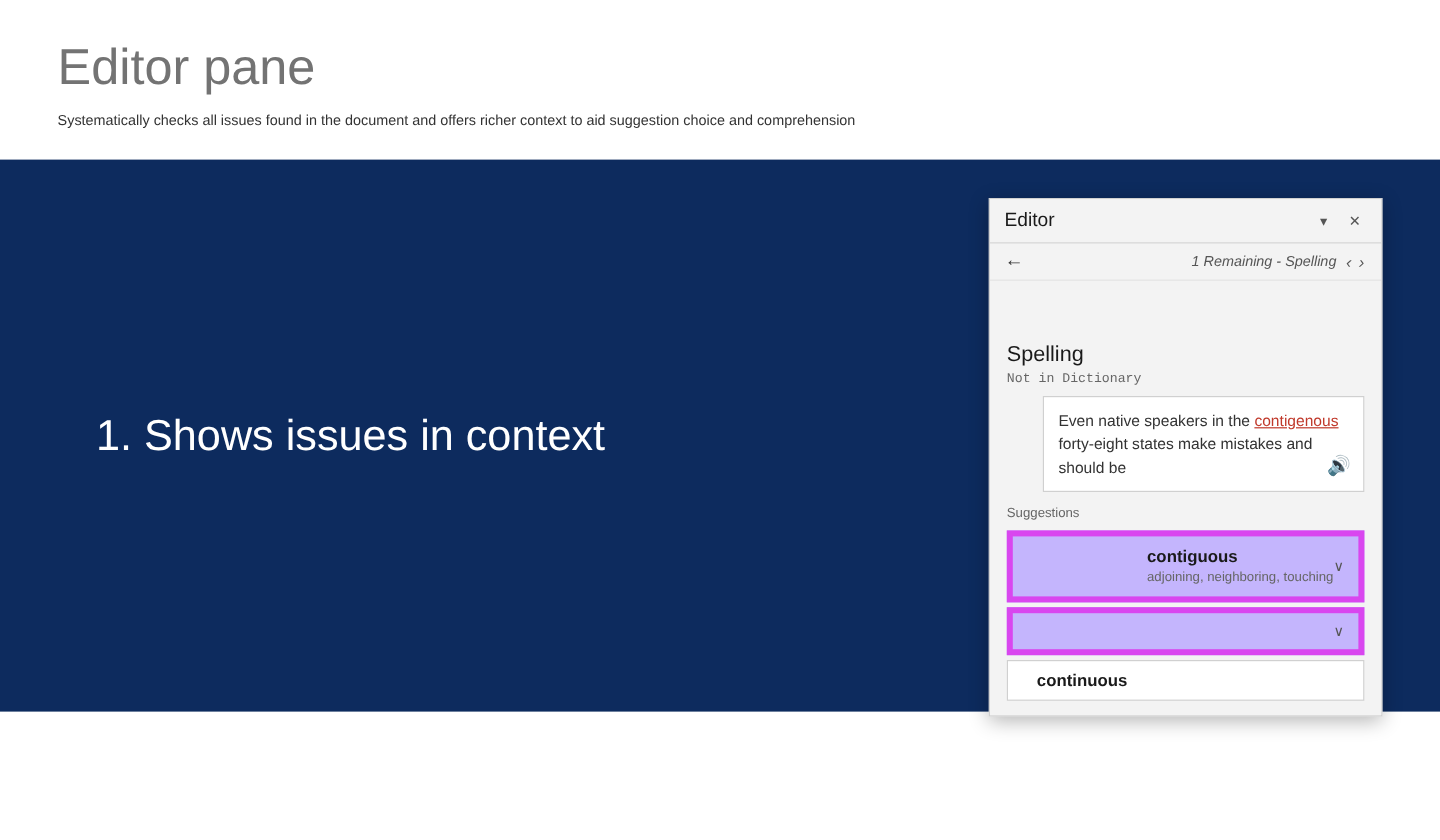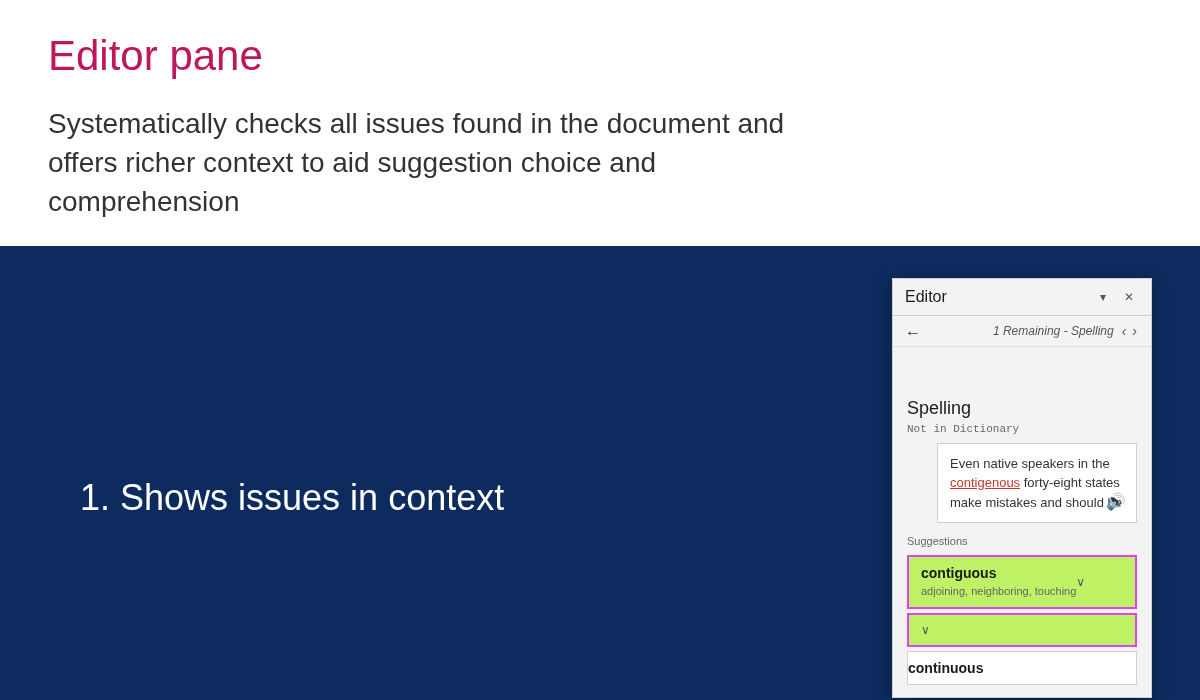--- a/index.html
+++ b/index.html
@@ -13,26 +13,26 @@
     }
 
     .top-section {
       background: #ffffff;
       padding: 32px 48px 24px 48px;
     }
 
     .page-title {
       font-size: 42px;
       font-weight: 300;
-      color: #be185d;
-      margin-bottom: 24px;
+      color: #737373;
+      margin-bottom: 12px;
     }
 
     .page-subtitle {
-      font-size: 28px;
+      font-size: 12px;
       font-weight: 400;
       color: #333333;
       line-height: 1.4;
       max-width: 780px;
     }
 
     .demo-section {
       background: #0d2b5e;
       width: 100%;
       height: 460px;
@@ -43,29 +43,28 @@
     }
 
     .demo-label {
       color: #ffffff;
       font-size: 36px;
       font-weight: 300;
       position: absolute;
       left: 80px;
       top: 50%;
       transform: translateY(-50%);
-      margin-top: 22px;
     }
 
     
     .editor-panel {
       position: absolute;
       right: 48px;
       top: 32px;
-      width: 260px;
+      width: 328px;
       background: #f3f3f3;
       border: 1px solid #d0d0d0;
       box-shadow: 0 4px 16px rgba(0,0,0,0.3);
       font-family: 'Segoe UI', Arial, sans-serif;
     }
 
     .editor-header {
       background: #f3f3f3;
       border-bottom: 1px solid #d0d0d0;
       padding: 8px 12px;
@@ -181,27 +180,27 @@
       cursor: pointer;
     }
 
     .suggestions-label {
       font-size: 11px;
       color: #666;
       margin-bottom: 8px;
     }
 
     .suggestion-item {
-      background: #bef264;
-      border: 2px solid #d946ef;
+      background: #c4b5fd;
+      border: 5px solid #d946ef;
       padding: 8px 12px;
       margin-bottom: 4px;
       display: flex;
       align-items: center;
-      justify-content: flex-start;
+      justify-content: flex-end;
       cursor: pointer;
     }
 
     .suggestion-word {
       font-size: 14px;
       font-weight: 600;
       color: #1a1a1a;
       display: block;
     }
 
@@ -211,21 +210,21 @@
     }
 
     .suggestion-chevron {
       font-size: 12px;
       color: #555;
     }
 
     .suggestion-item-last {
       background: #ffffff;
       border: 1px solid #d0d0d0;
-      padding: 8px 0;
+      padding: 8px 24px;
       display: flex;
       align-items: center;
       justify-content: space-between;
     }
   </style>
 </head>
 <body>
 
 <div class="top-section">
   <h1 class="page-title">Editor pane</h1>

